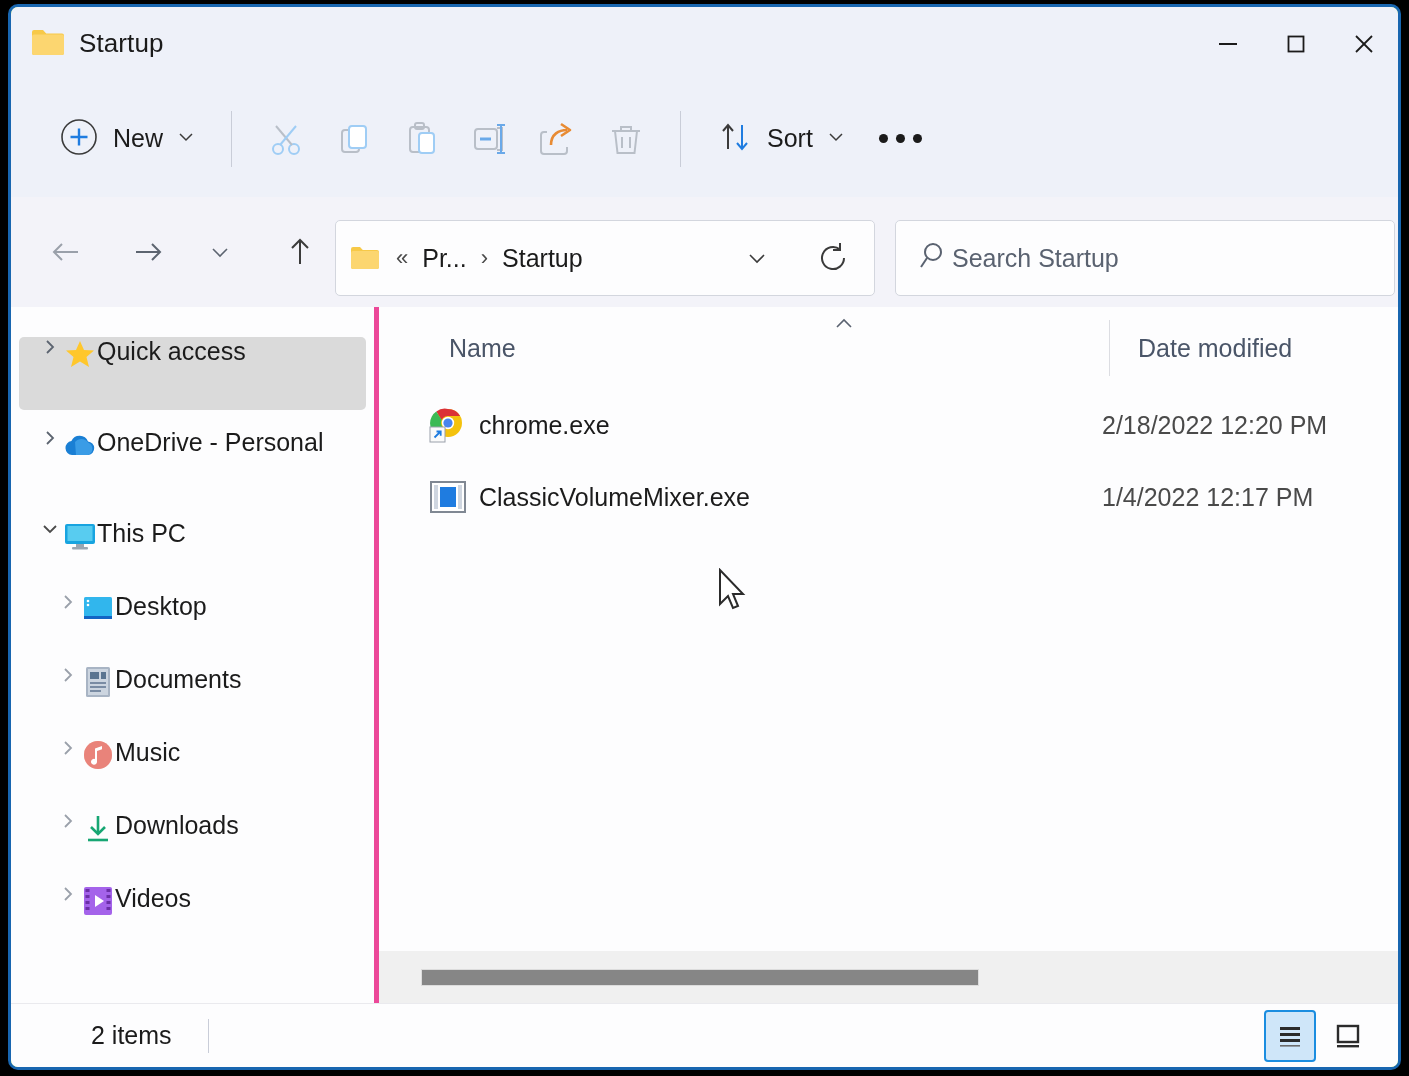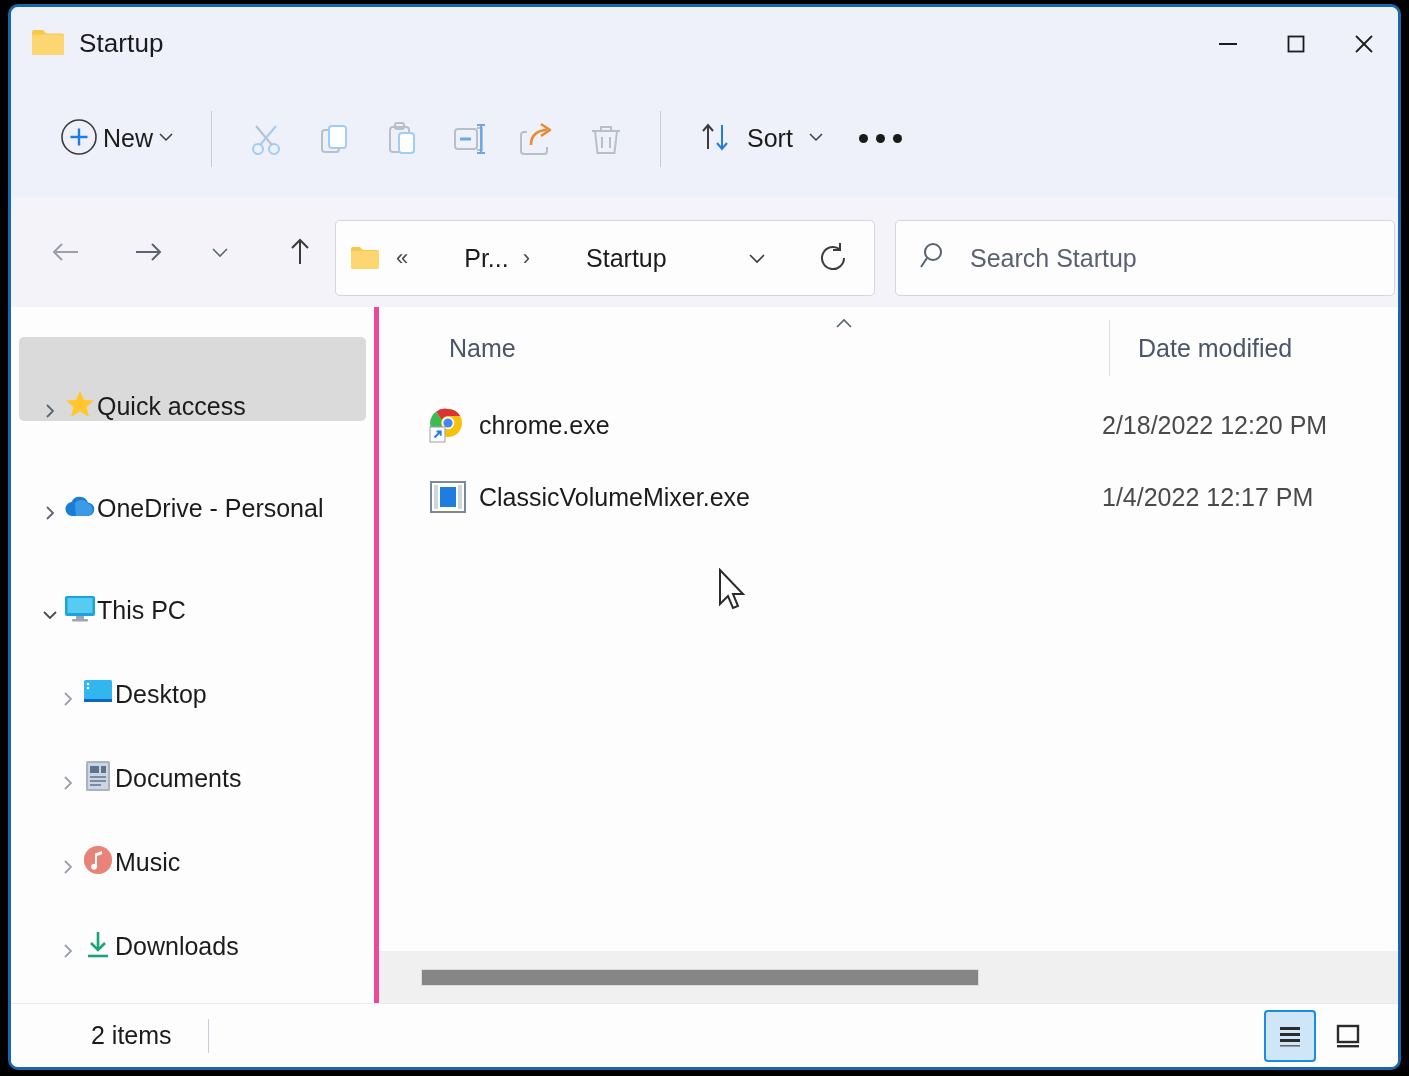--- a/index.html
+++ b/index.html
@@ -64,21 +64,21 @@
     height: 117px;
     background: #eef1f9;
     display: flex;
     align-items: center;
     padding-left: 36px;
     box-sizing: border-box;
   }
   .newbtn {
     display: flex;
     align-items: center;
-    gap: 2px;
+    gap: 12px;
     padding: 10px 14px 10px 10px;
     border-radius: 6px;
   }
   .newlabel { font-size: 25px; color: #1b1b1b; }
   .tb-sep {
     width: 1px;
     height: 56px;
     background: #c9cdd8;
     margin: 0 20px;
   }
@@ -136,34 +136,33 @@
     padding: 0 14px;
   }
   .crumbs {
     display: flex;
     align-items: center;
     gap: 6px;
     flex: 1;
     font-size: 25px;
     color: #1b1b1b;
   }
-  .crumb { padding: 4px 6px; border-radius: 4px; margin-left: 42px; }
+  .crumb { padding: 4px 6px; border-radius: 4px; }
   .crumb-sep { color: #4a4a4a; font-size: 22px; padding: 0 2px; }
   .addr-right { display: flex; align-items: center; gap: 10px; }
   #searchbox {
     position: absolute;
     left: 884px; top: 213px;
     width: 500px;
     height: 76px;
     background: #fdfdfe;
     border: 1px solid #d3d6de;
     border-radius: 5px;
     display: flex;
     align-items: center;
-    gap: 18px;
     box-sizing: border-box;
     padding: 0 22px;
   }
   .search-ph {
     font-size: 25px;
     color: #5a6270;
   }
 
   
   #body {
@@ -175,22 +174,22 @@
   }
   #sidebar {
     width: 363px;
     background: #fdfdfe;
     position: relative;
     overflow: hidden;
     flex-shrink: 0;
   }
   .nav-item {
     display: flex;
-    align-items: flex-end;
-    height: 84px;
+    align-items: flex-start;
+    height: 73px;
     padding-left: 18px;
     gap: 0;
     margin: 0 8px;
     border-radius: 5px;
     white-space: nowrap;
   }
   .nav-item.selected { background: #dadada; }
   .nav-item.child { padding-left: 36px; }
   .chev {
     width: 26px;

